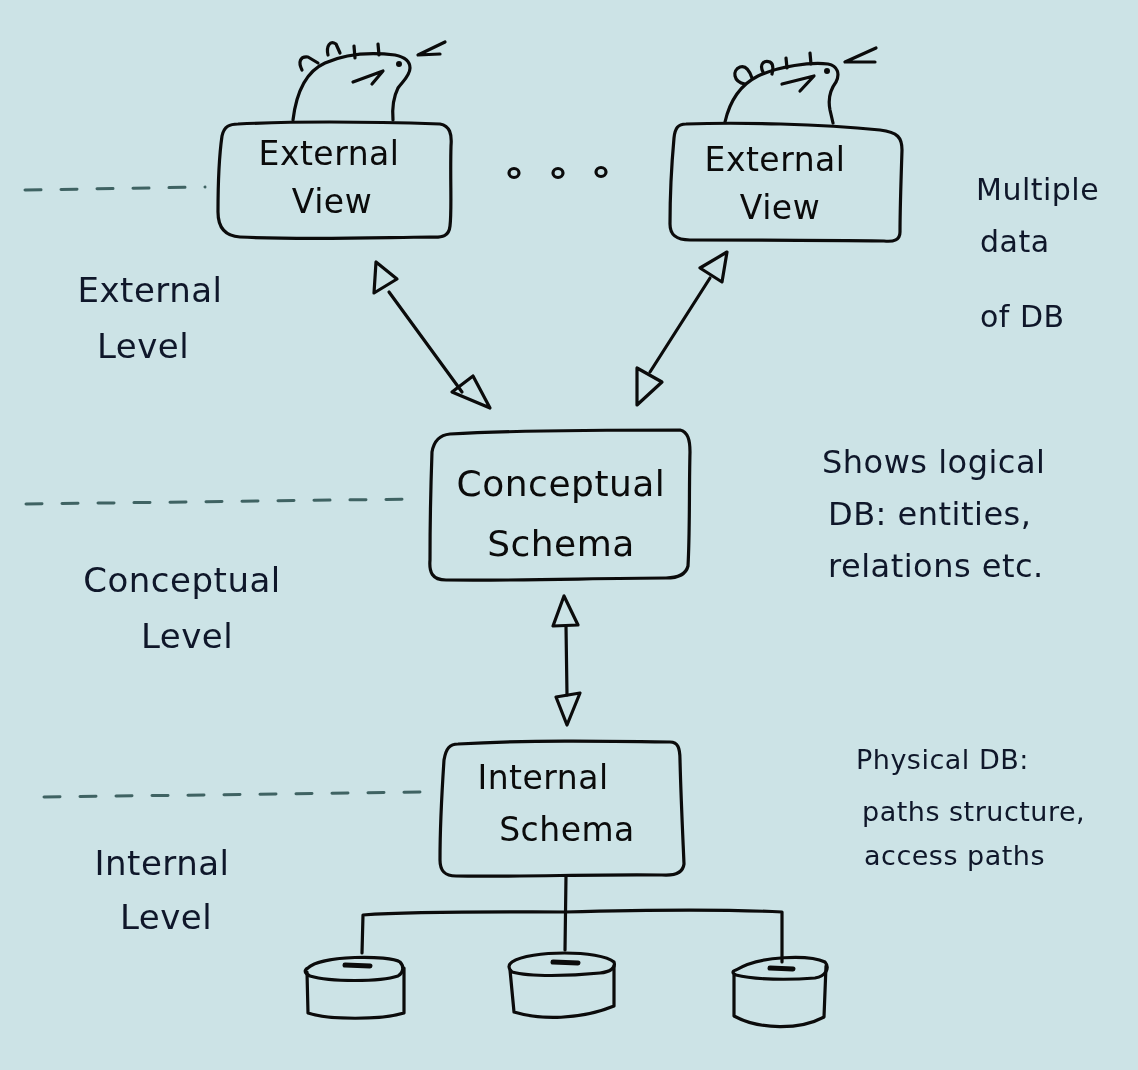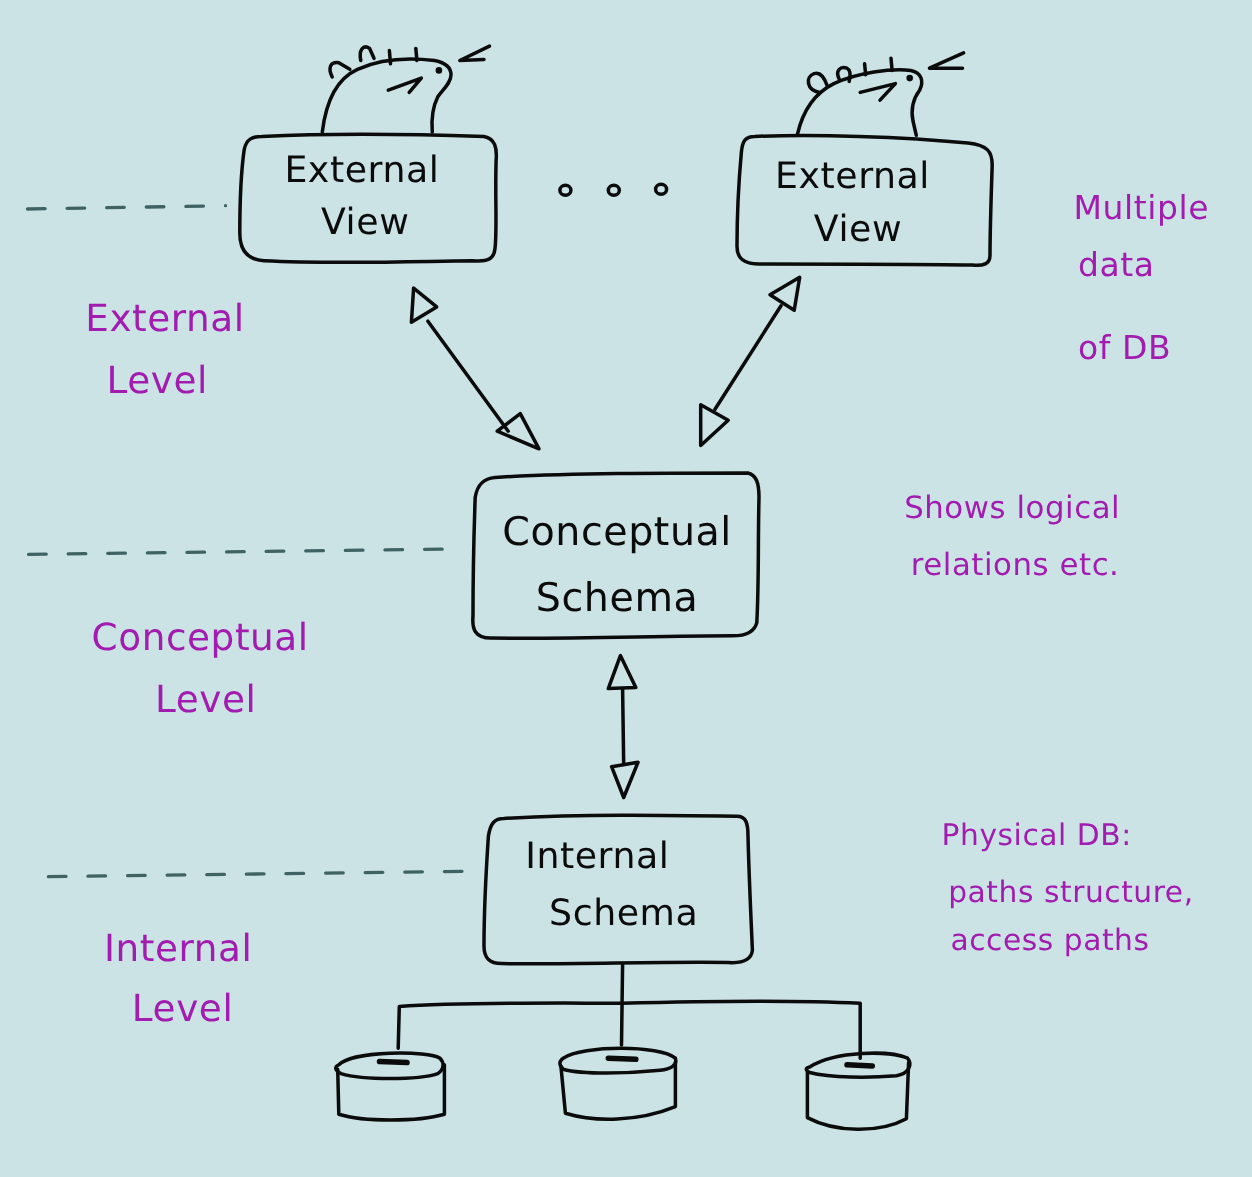--- a/index.html
+++ b/index.html
@@ -19,21 +19,21 @@
       color: #0b0b0b;
       font-family: "DejaVu Sans", sans-serif;
       font-size: 33px;
       line-height: 48px;
       text-align: center;
       letter-spacing: 0.5px;
       font-weight: normal;
     }
     .note {
       position: absolute;
-      color: #a21caf;
+      color: #0f172a;
       font-family: "DejaVu Sans", sans-serif;
       font-size: 31px;
       line-height: 52px;
       letter-spacing: 0.5px;
     }
     .note.center { text-align: center; }
     .box-text span, .note span { display: block; white-space: nowrap; }
   </style>
 </head>
 <body>
@@ -150,21 +150,22 @@
 <div class="note center" style="left:62px; top:836px; width:200px; font-size:34px; line-height:54px;">
   <span>Internal</span>
   <span style="margin-left:8px;">Level</span>
 </div>
 
 <div class="note" style="left:976px; top:164px; font-size:30px; line-height:52px;">
   <span>Multiple</span>
   <span style="margin-left:4px;">data</span>
   <span style="margin-left:4px;margin-top:23px;">of DB</span>
 </div>
-<div class="note" style="left:822px; top:436px; font-size:28px; line-height:52px;">
+<div class="note" style="left:822px; top:436px; font-size:32px; line-height:52px;">
   <span>Shows logical</span>
+  <span style="margin-left:6px;">DB: entities,</span>
   <span style="margin-left:6px;">relations etc.</span>
 </div>
 <div class="note" style="left:834px; top:734px; font-size:27px; line-height:52px;margin-left:22px;">
   <span>Physical DB:</span>
   <span style="margin-left:6px;">paths structure,</span>
   <span style="margin-left:8px; margin-top:-8px;">access paths</span>
 </div>
 
 </body></html>

